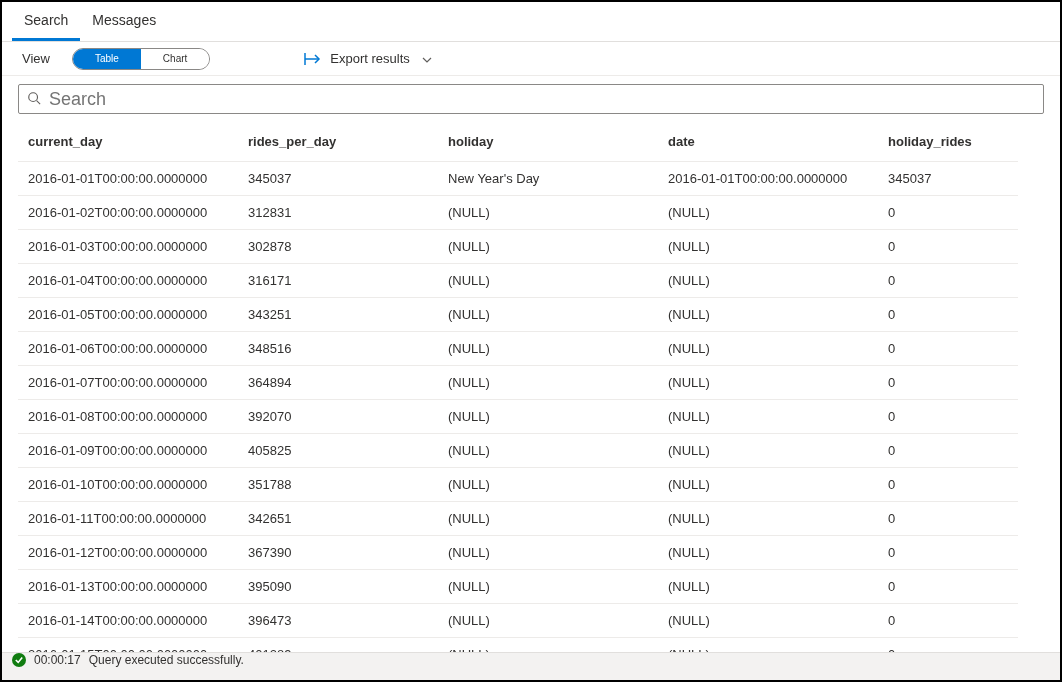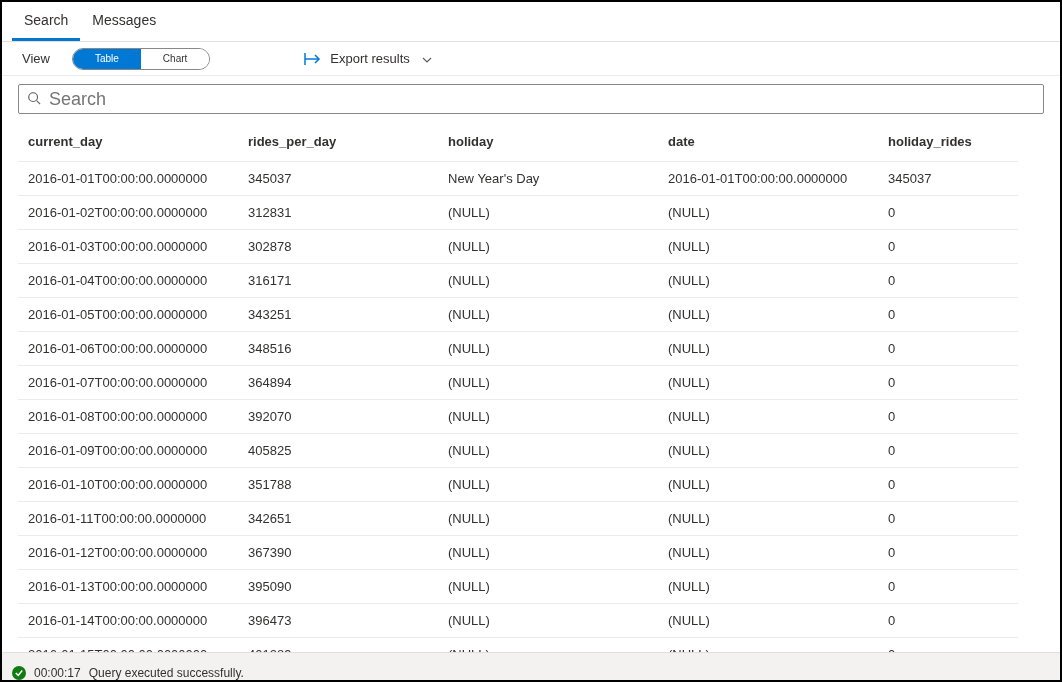--- a/index.html
+++ b/index.html
@@ -23,21 +23,21 @@
   .search-row { padding: 8px 16px 6px 16px; }
   .search-box { width: 100%; border: 1px solid #8a8886; border-radius: 2px; height: 30px; display: flex; align-items: center; padding: 0 8px; gap: 6px; }
   .search-box input { border: none; outline: none; flex: 1; font-size: 18px; color: #323130; background: transparent; }
   .search-icon { color: #605e5c; font-size: 14px; }
   
   .table-scroll { flex: 1; overflow: auto; padding: 0 16px; }
   .grid { display: grid; grid-template-columns: 220px 200px 220px 220px 140px; }
   .hdr-cell { font-weight: 600; font-size: 13px; padding: 14px 10px 12px 10px; border-bottom: 1px solid #edebe9; }
   .cell { font-size: 13px; padding: 9px 10px; border-bottom: 1px solid #edebe9; white-space: nowrap; overflow: hidden; text-overflow: ellipsis; }
   
-  .status-bar { height: 28px; background: #f3f2f1; display: flex; align-items: flex-end; padding: 0 10px; gap: 8px; font-size: 12px; color: #323130; border-top: 1px solid #e1dfdd; }
+  .status-bar { height: 28px; background: #f3f2f1; display: flex; align-items: flex-start; padding: 0 10px; gap: 8px; font-size: 12px; color: #323130; border-top: 1px solid #e1dfdd; }
   .status-icon { display: inline-flex; width: 14px; height: 14px; background: #107c10; border-radius: 50%; align-items: center; justify-content: center; color: #fff; font-size: 10px; font-weight: bold; }
 </style>
 </head>
 <body>
 <div class="window">
 
 <div class="top-tabs">
   <div class="top-tab active">Search</div>
   <div class="top-tab">Messages</div>
 </div>

